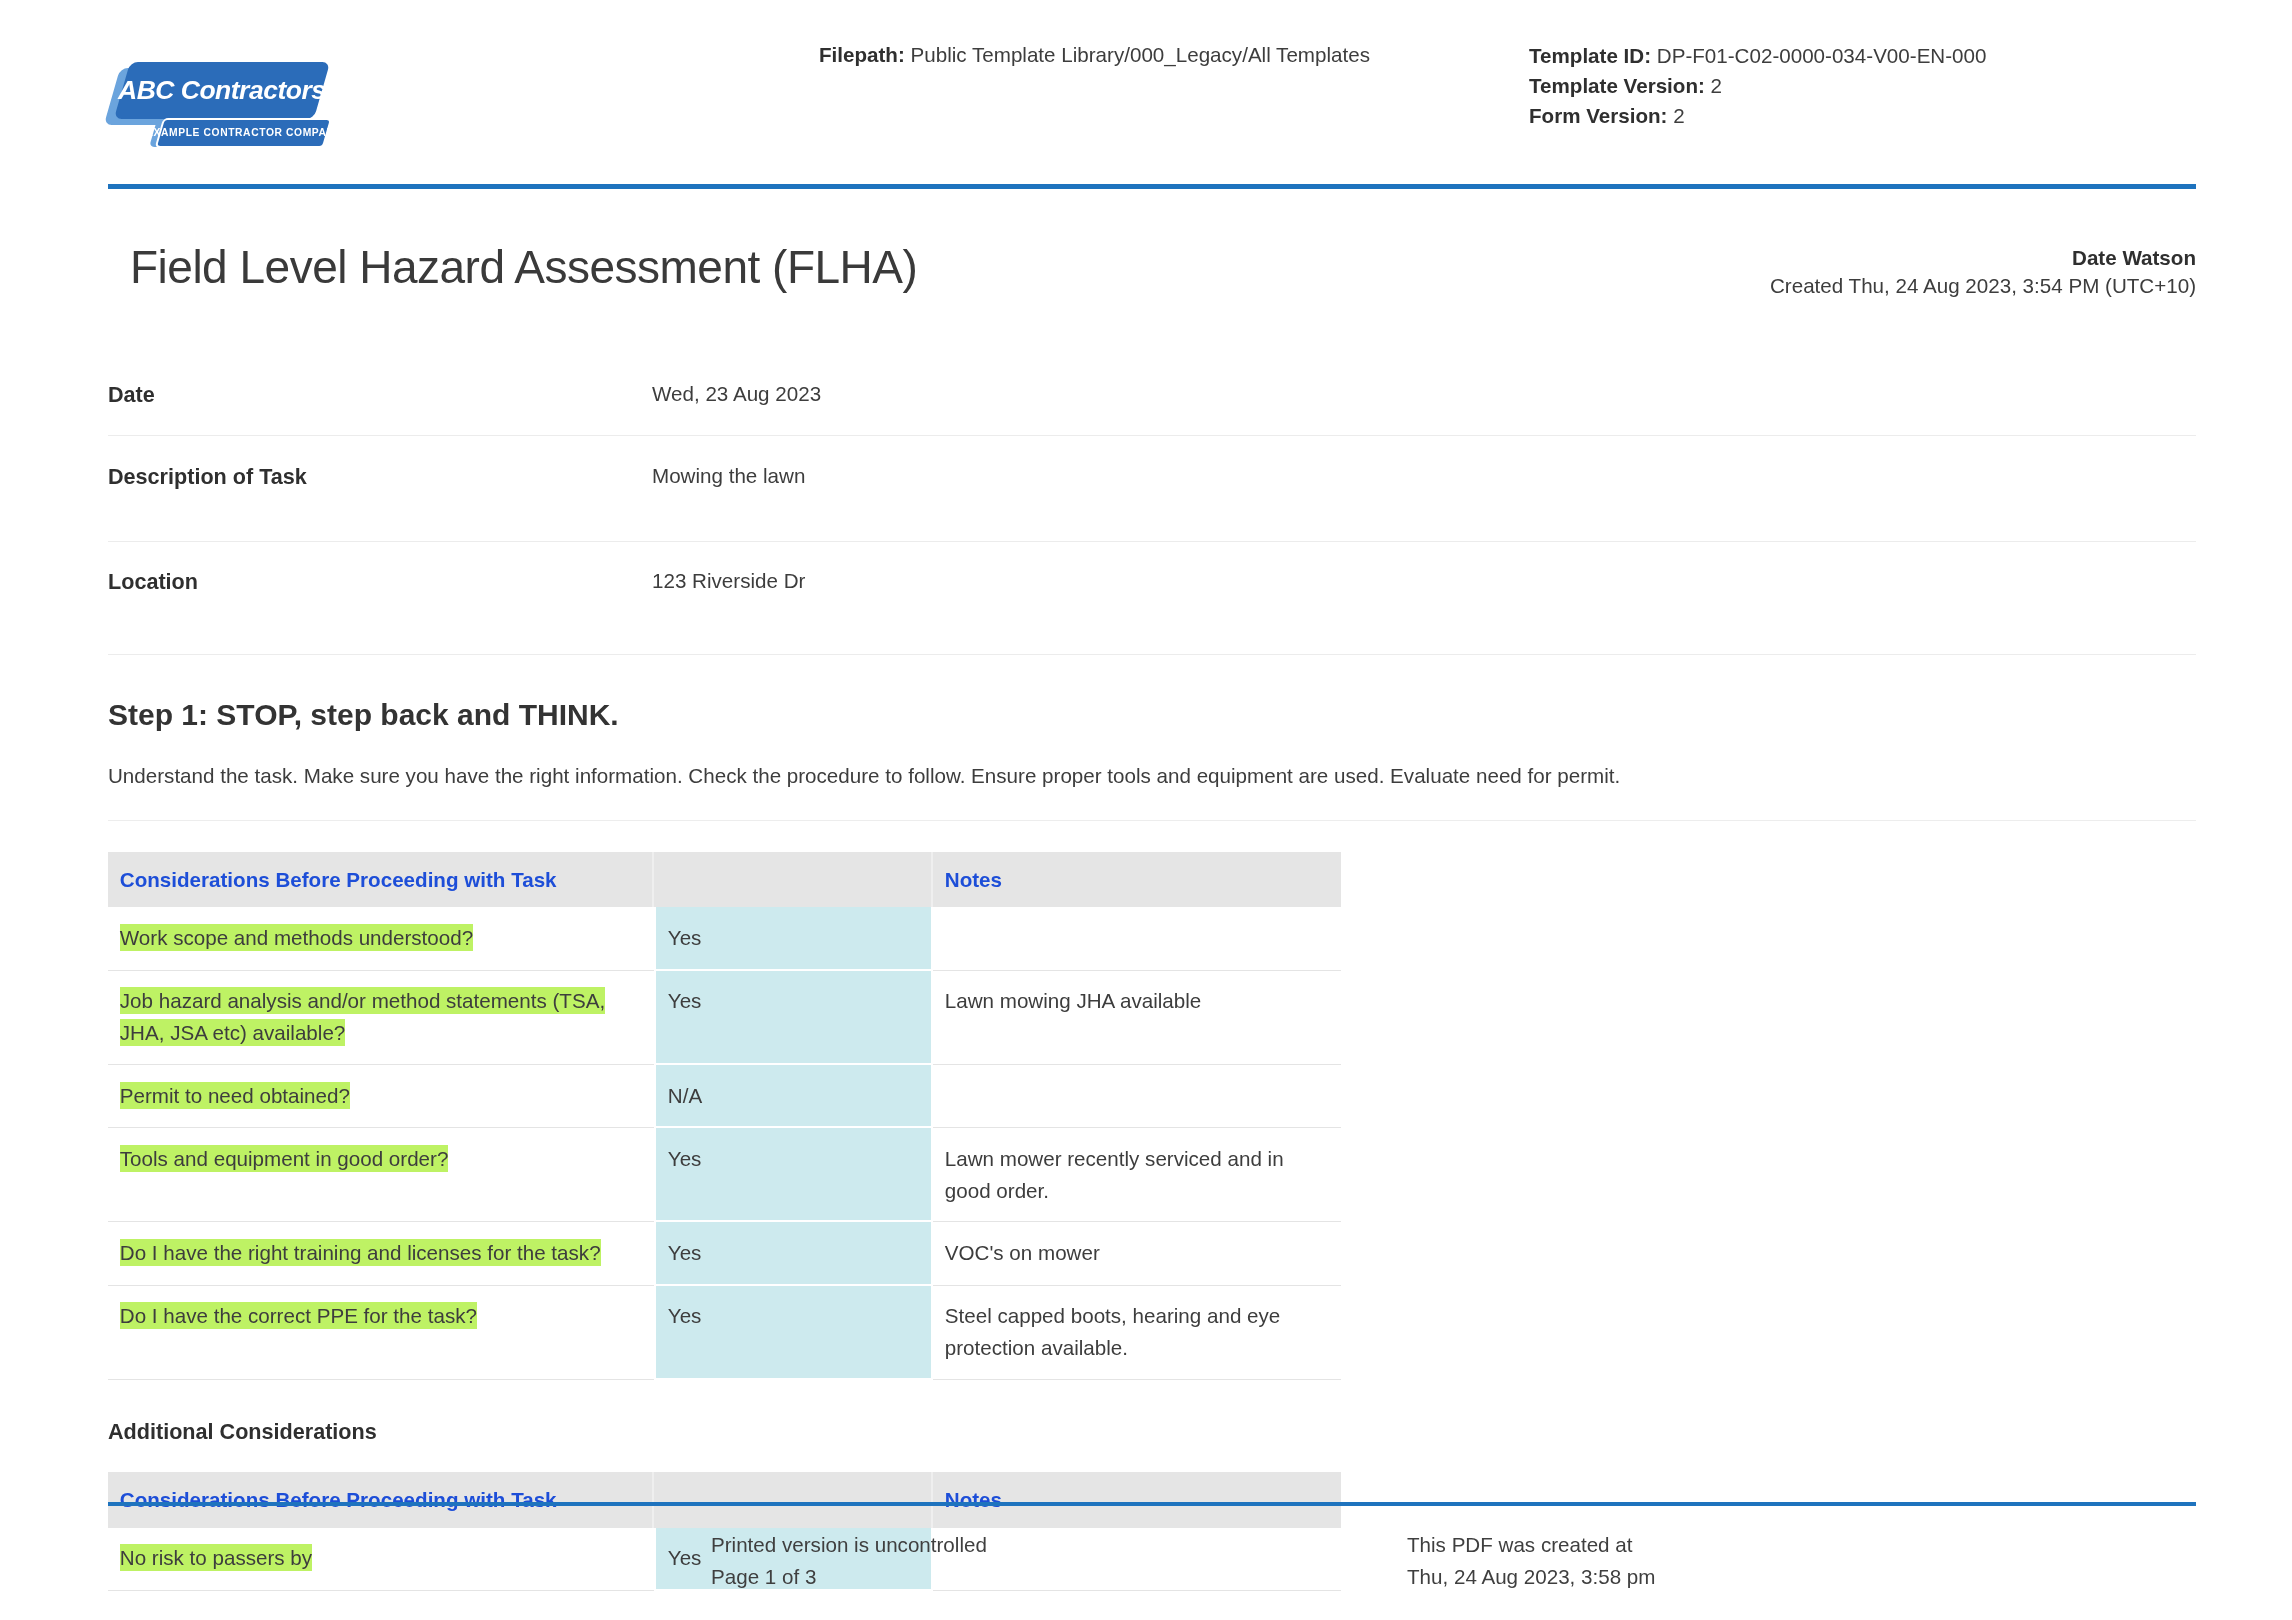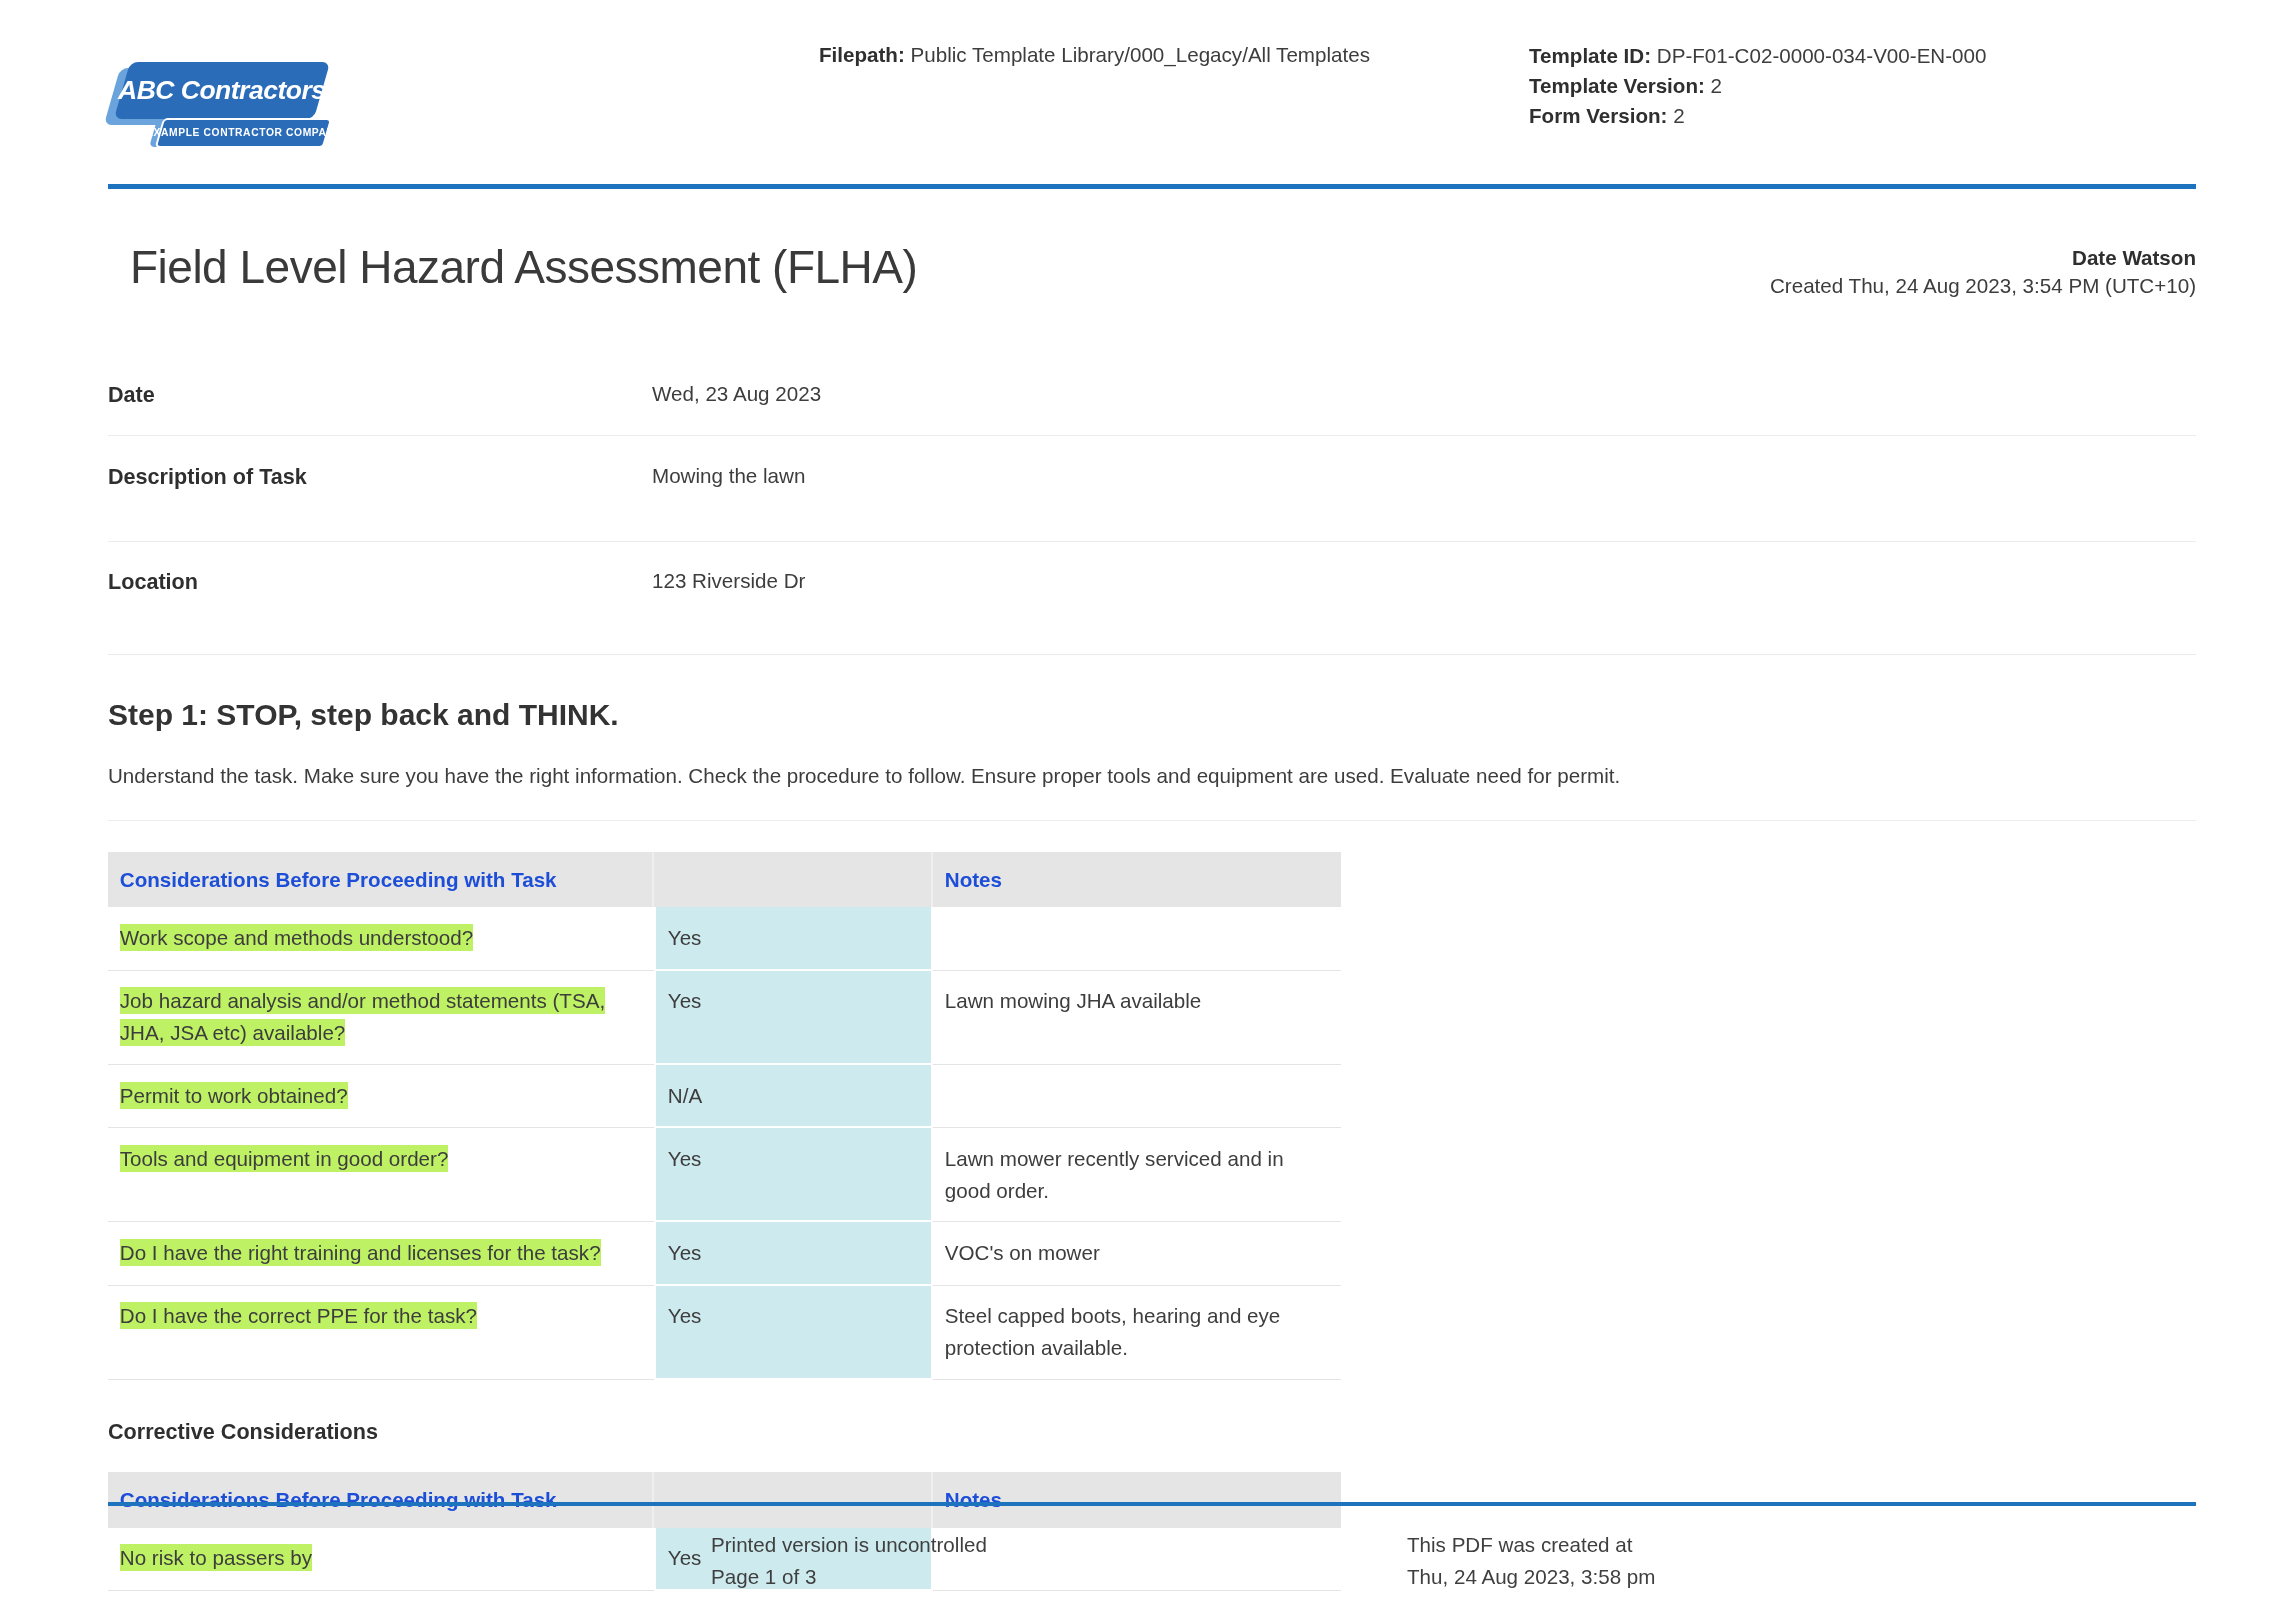--- a/index.html
+++ b/index.html
@@ -169,21 +169,21 @@
           <td><span class="hl">Work scope and methods understood?</span></td>
           <td class="ans">Yes</td>
           <td></td>
         </tr>
         <tr>
           <td><span class="hl">Job hazard analysis and/or method statements (TSA, JHA, JSA etc) available?</span></td>
           <td class="ans">Yes</td>
           <td>Lawn mowing JHA available</td>
         </tr>
         <tr>
-          <td><span class="hl">Permit to work obtained?</span></td>
+          <td><span class="hl">Permit to need obtained?</span></td>
           <td class="ans">N/A</td>
           <td></td>
         </tr>
         <tr>
           <td><span class="hl">Tools and equipment in good order?</span></td>
           <td class="ans">Yes</td>
           <td>Lawn mower recently serviced and in good order.</td>
         </tr>
         <tr>
           <td><span class="hl">Do I have the right training and licenses for the task?</span></td>
@@ -191,21 +191,21 @@
           <td>VOC's on mower</td>
         </tr>
         <tr>
           <td><span class="hl">Do I have the correct PPE for the task?</span></td>
           <td class="ans">Yes</td>
           <td>Steel capped boots, hearing and eye protection available.</td>
         </tr>
       </tbody>
     </table>
 
-    <h3 class="addl">Corrective Considerations</h3>
+    <h3 class="addl">Additional Considerations</h3>
     <table class="cons second">
       <colgroup>
           <col class="col-q">
           <col class="col-a">
           <col class="col-n">
         </colgroup>
       <thead>
         <tr>
           <th>Considerations Before Proceeding with Task</th>
           <th></th>

